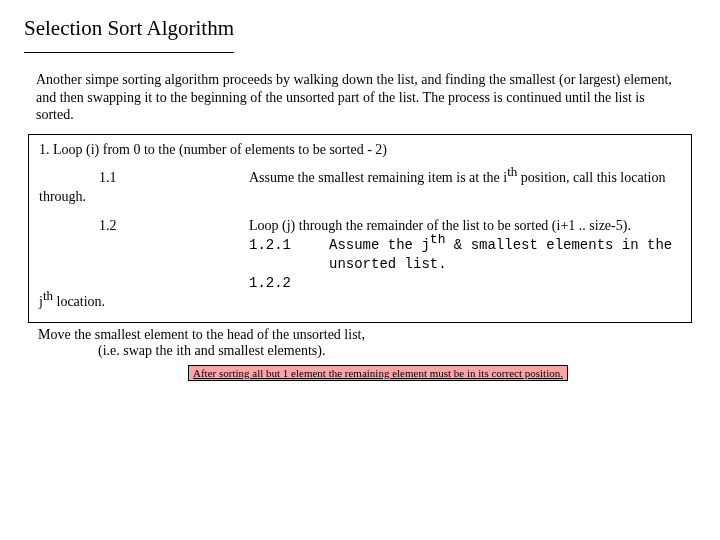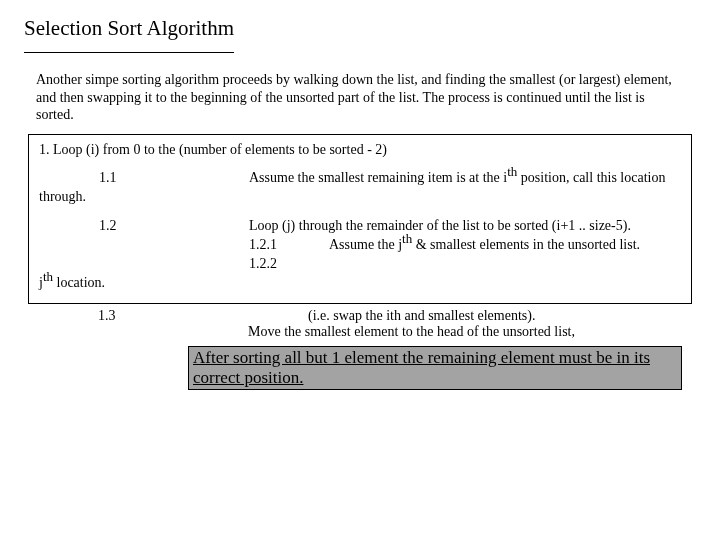--- a/index.html
+++ b/index.html
@@ -45,20 +45,21 @@
     flex-shrink: 0;
   }
   .txt-col {
     flex: 1;
   }
   .sub-indent {
     padding-left: 60px;
   }
   .subsub {
     display: flex;
+    font-family: Liberation Mono, monospace;
   }
   .subsub .num {
     width: 80px;
     flex-shrink: 0;
   }
   .deep {
     padding-left: 160px;
   }
   sup {
     font-size: 13px;
@@ -68,25 +69,25 @@
   .after-box {
     margin: 4px 4px 0 4px;
     padding: 0 10px;
   }
   .highlight-wrap {
     margin-top: 6px;
     padding-left: 150px;
   }
   .highlight {
     display: inline-block;
-    background: #a3a3a3;
+    background: #fca5a5;
     color: #000;
     border: 1px solid #000;
     padding: 1px 4px;
-    font-size: 17px;
+    font-size: 11px;
     text-decoration: underline;
   }
   .gap { height: 10px; }
 </style>
 </head>
 <body>
 
 <div class="page">
   <div class="title">Selection Sort Algorithm</div>
 
@@ -122,23 +123,22 @@
       </div>
     </div>
 
     <div>
       <span>j</span><sup>th</sup><span> location.</span>
     </div>
   </div>
 
   <div class="after-box">
     <div class="row">
-      <div class="lbl-col sub-indent">1.3</div>
       <div class="txt-col">
+        <div>Move the smallest element to the head of the unsorted list,</div>
         <div style="padding-left:60px">(i.e. swap the ith and smallest elements).</div>
-        <div>Move the smallest element to the head of the unsorted list,</div>
       </div>
     </div>
     <div class="highlight-wrap">
       <span class="highlight">After sorting all but 1 element the remaining element must be in its correct position.</span>
     </div>
   </div>
 </div>
 
 </body></html>

